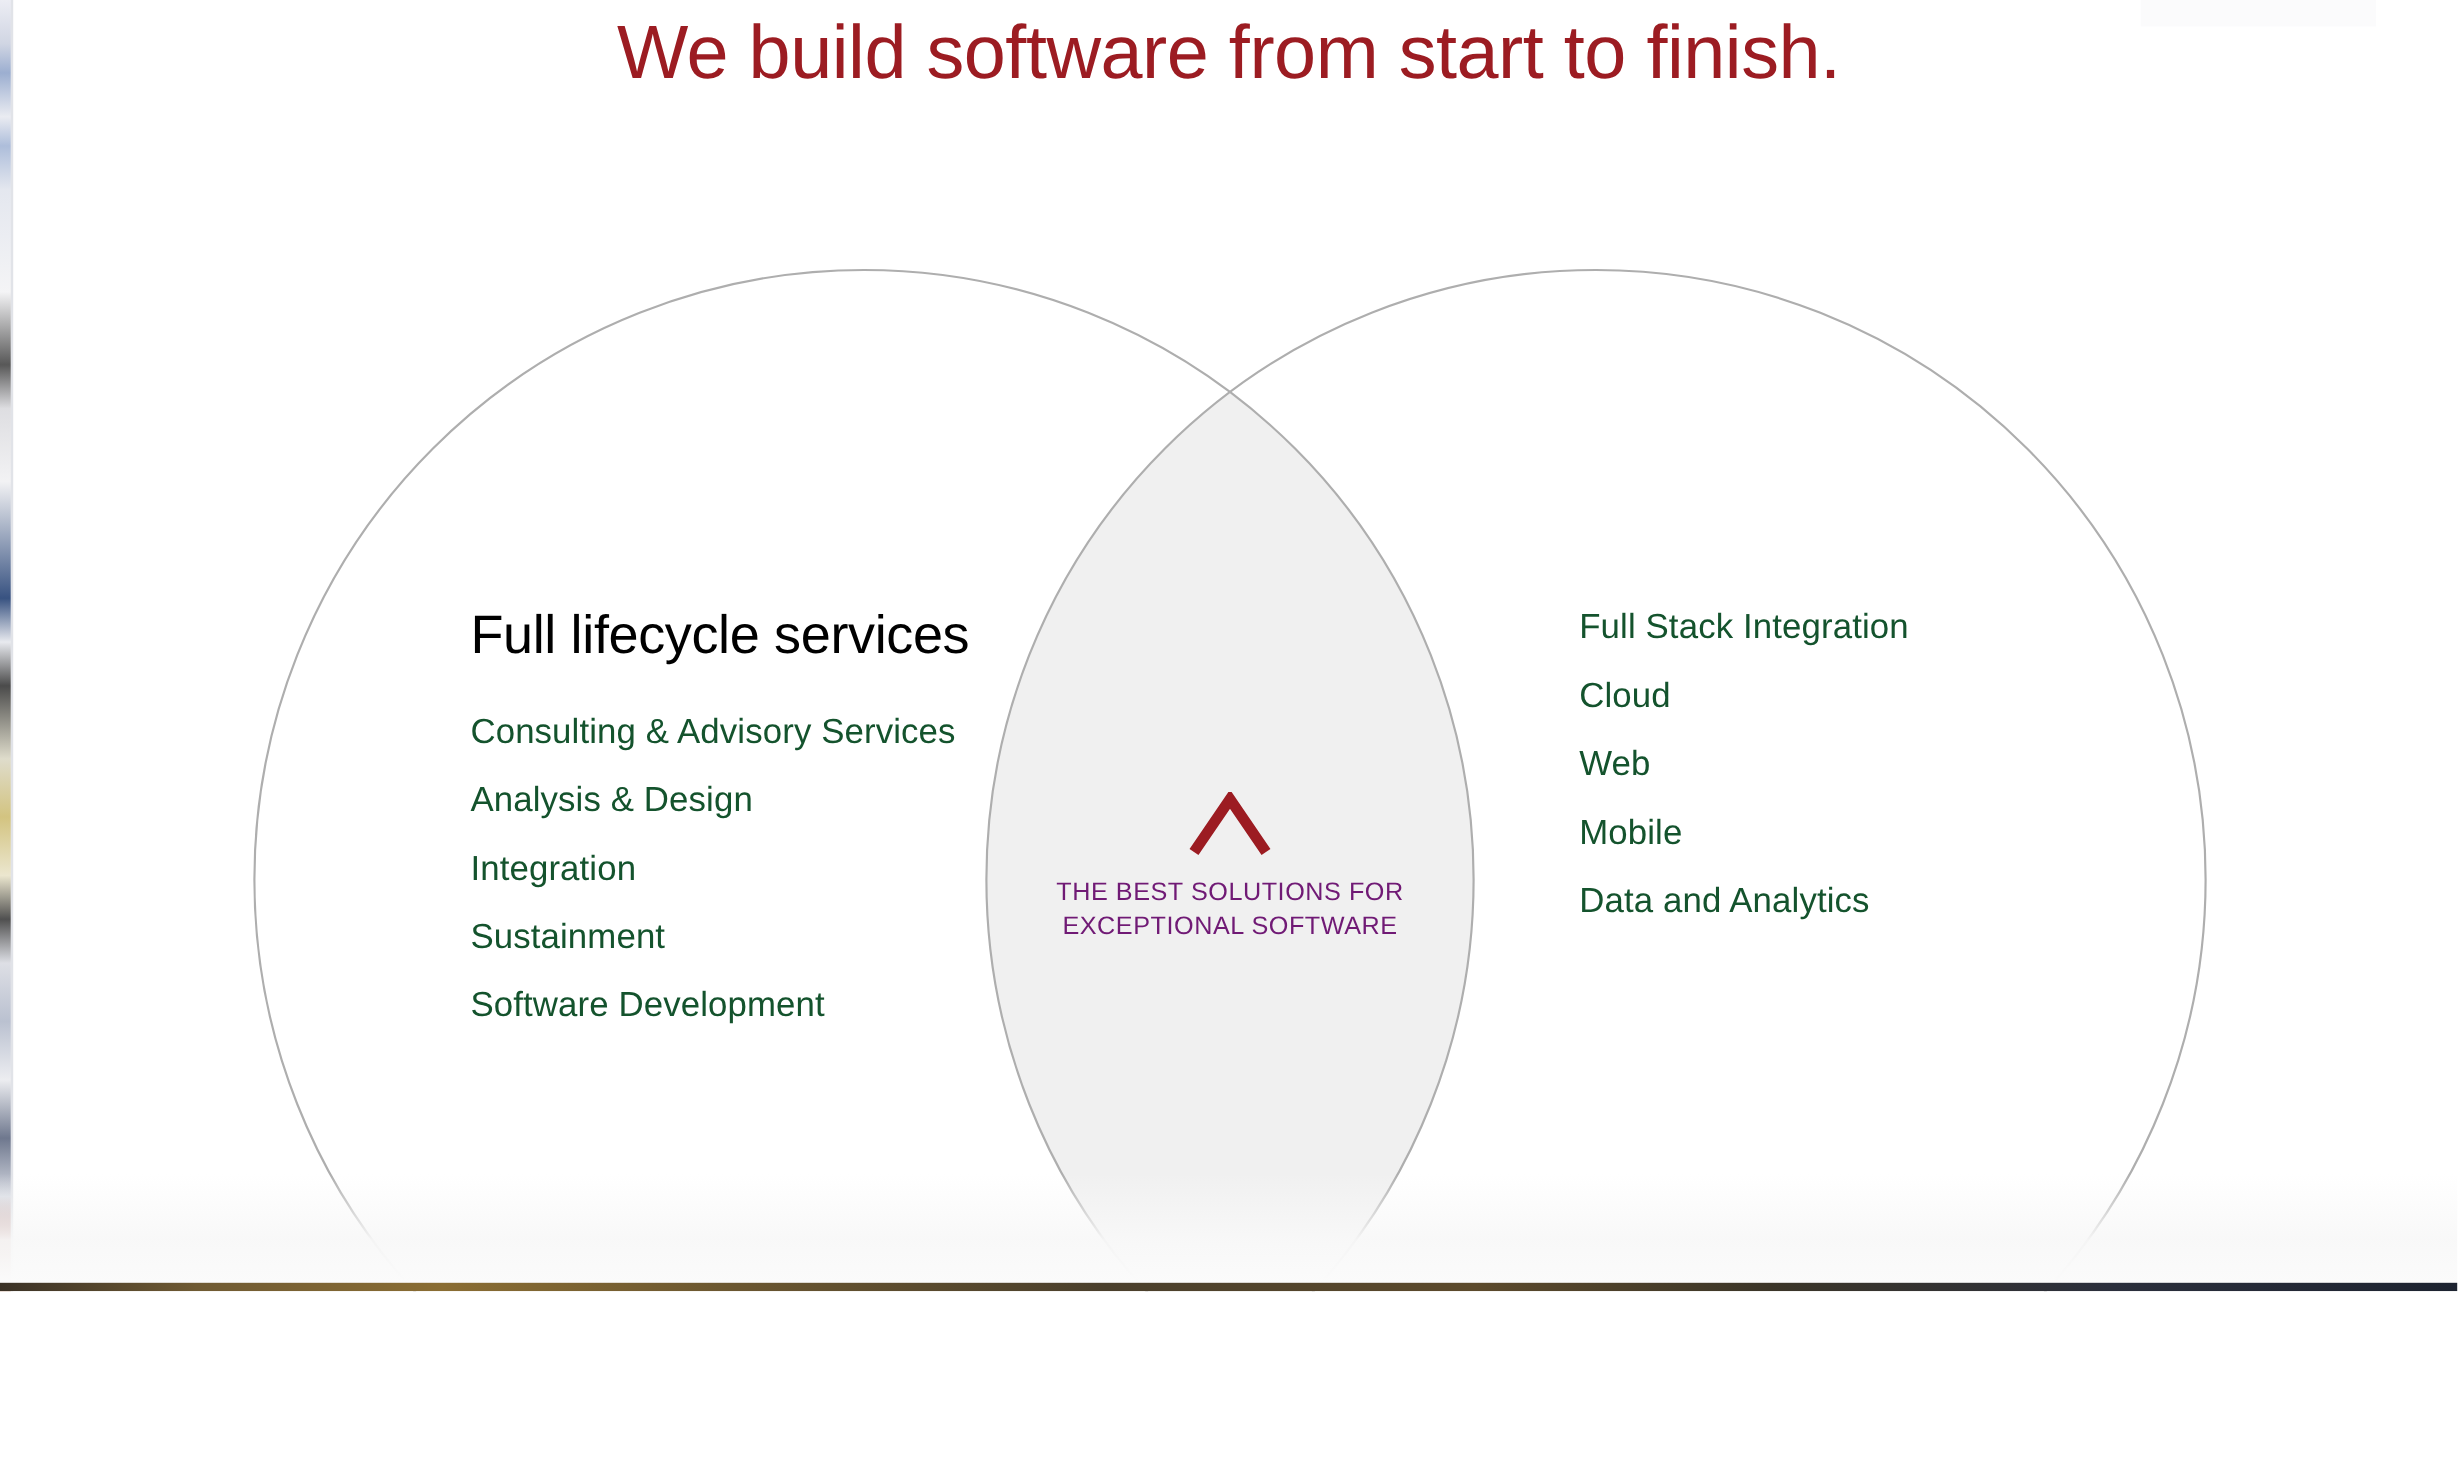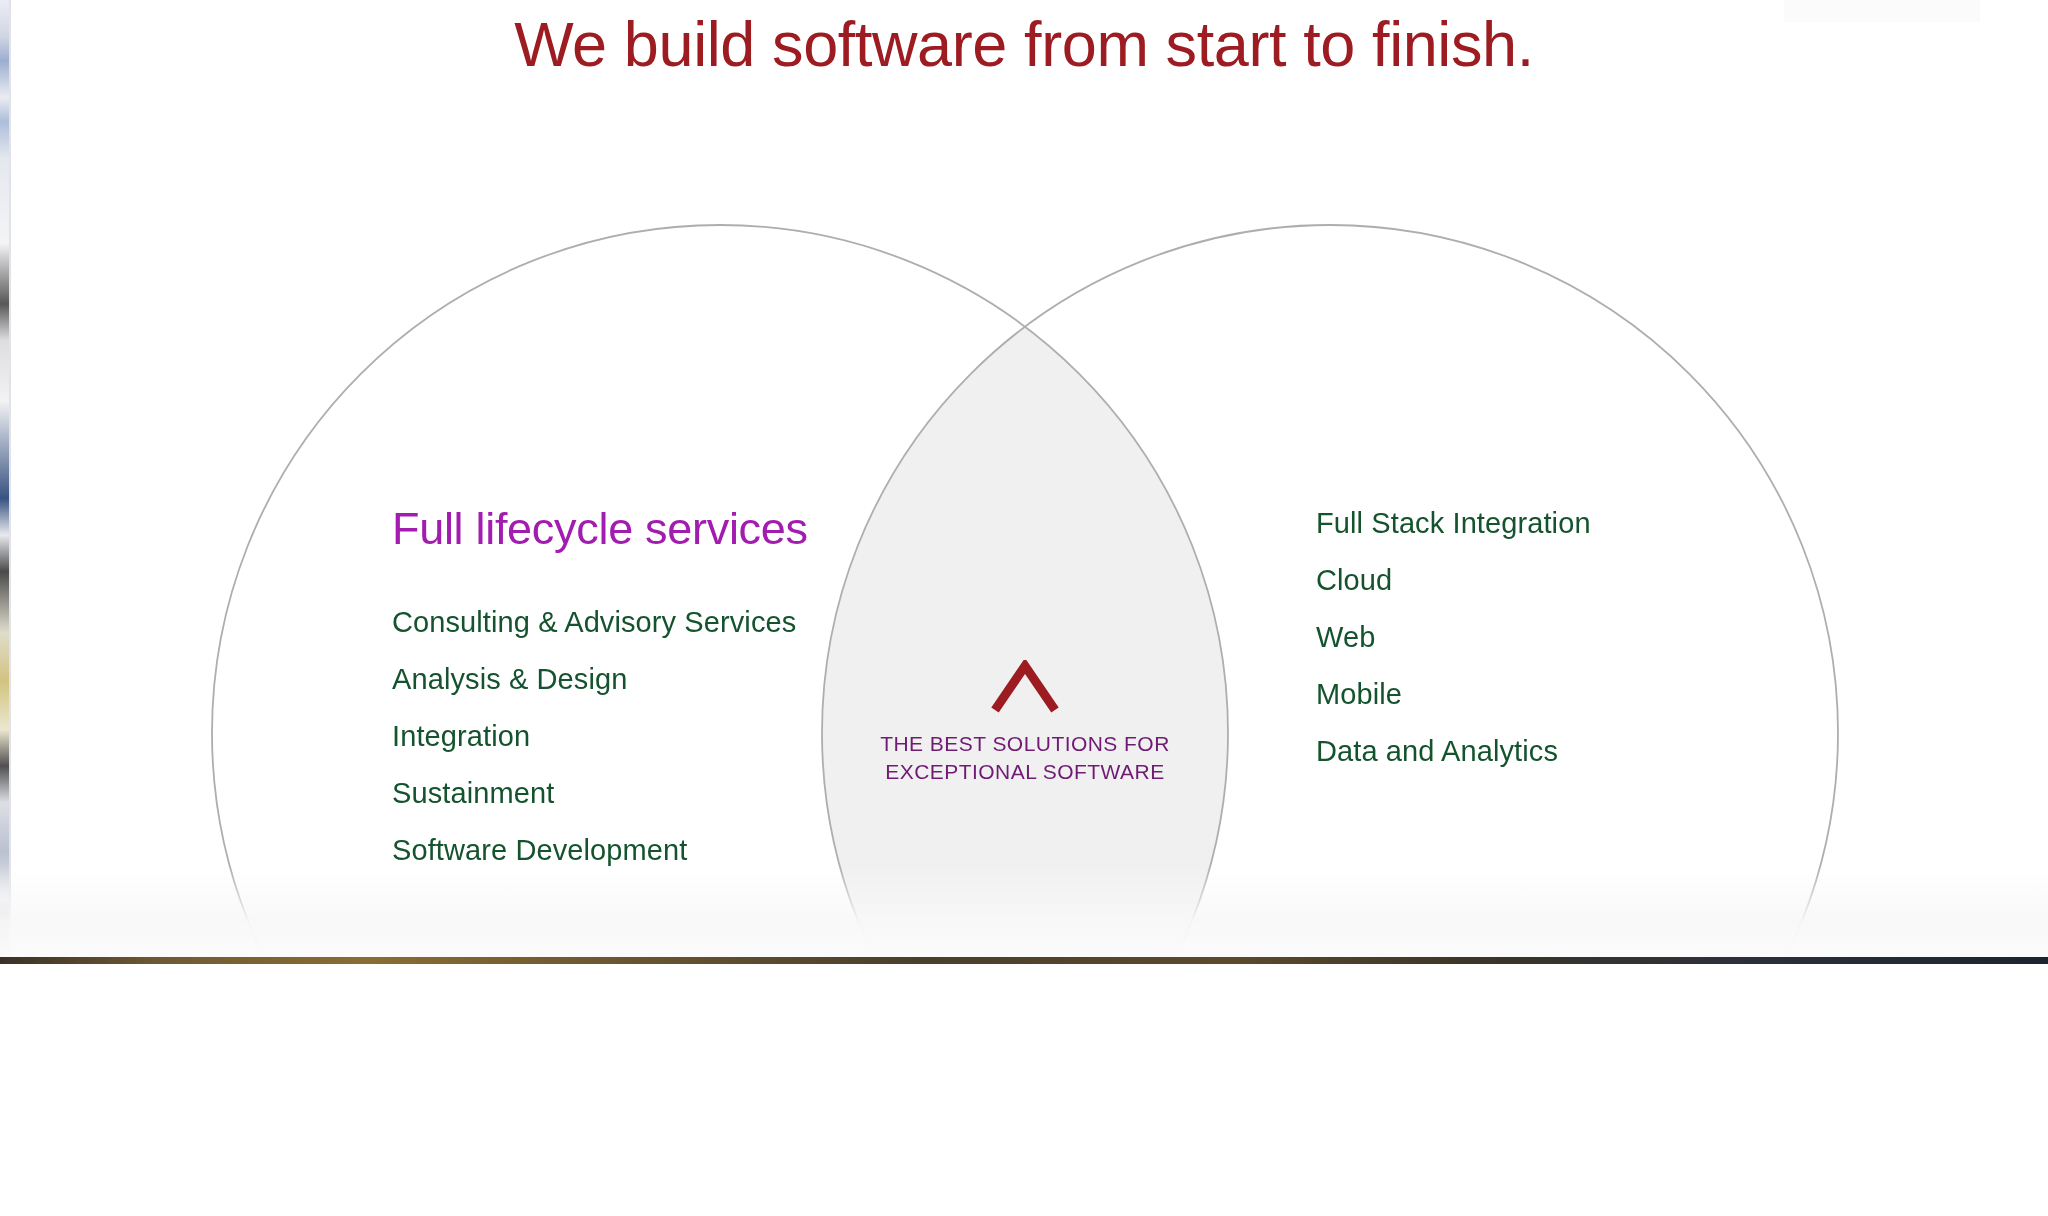--- a/index.html
+++ b/index.html
@@ -5,21 +5,21 @@
 <style>
   * { margin:0; padding:0; box-sizing:border-box; }
   html,body {
     width:2048px; height:1216px;
     background:#ffffff;
     font-family:"Liberation Sans", sans-serif;
     overflow:hidden;
   }
   #stage {
     position:relative;
-    width:2048px; height:964px;
+    width:2048px; height:1076px;
     background:#ffffff;
     overflow:hidden;
   }
 
   
   #edge-sliver {
     position:absolute; left:0; top:0;
     width:9px; height:1216px;
     background:linear-gradient(to bottom,
       #e9eaf2 0%,  #c8cede 3%,  #8aa0c8 5%,  #e6e8ef 8%,
@@ -61,25 +61,25 @@
   #venn { position:absolute; left:0; top:0; width:2048px; height:1216px; }
 
   
   .circle-text { position:absolute; }
   #left-text  { left:392px; top:500px; width:470px; }
   #right-text { left:1316px; top:495px; width:420px; }
 
   .circle-heading {
     font-size:45px;
     line-height:58px;
-    color:#a21caf;
+    color:#000000;
     font-weight:400;
     letter-spacing:-0.3px;
     white-space:nowrap;
-    margin-bottom:36px;
+    margin-bottom:24px;
   }
   .item-list { list-style:none; }
   .item-list li {
     font-size:29px;
     line-height:57px;
     color:#14532d;
     white-space:nowrap;
     letter-spacing:0.1px;
   }
 

